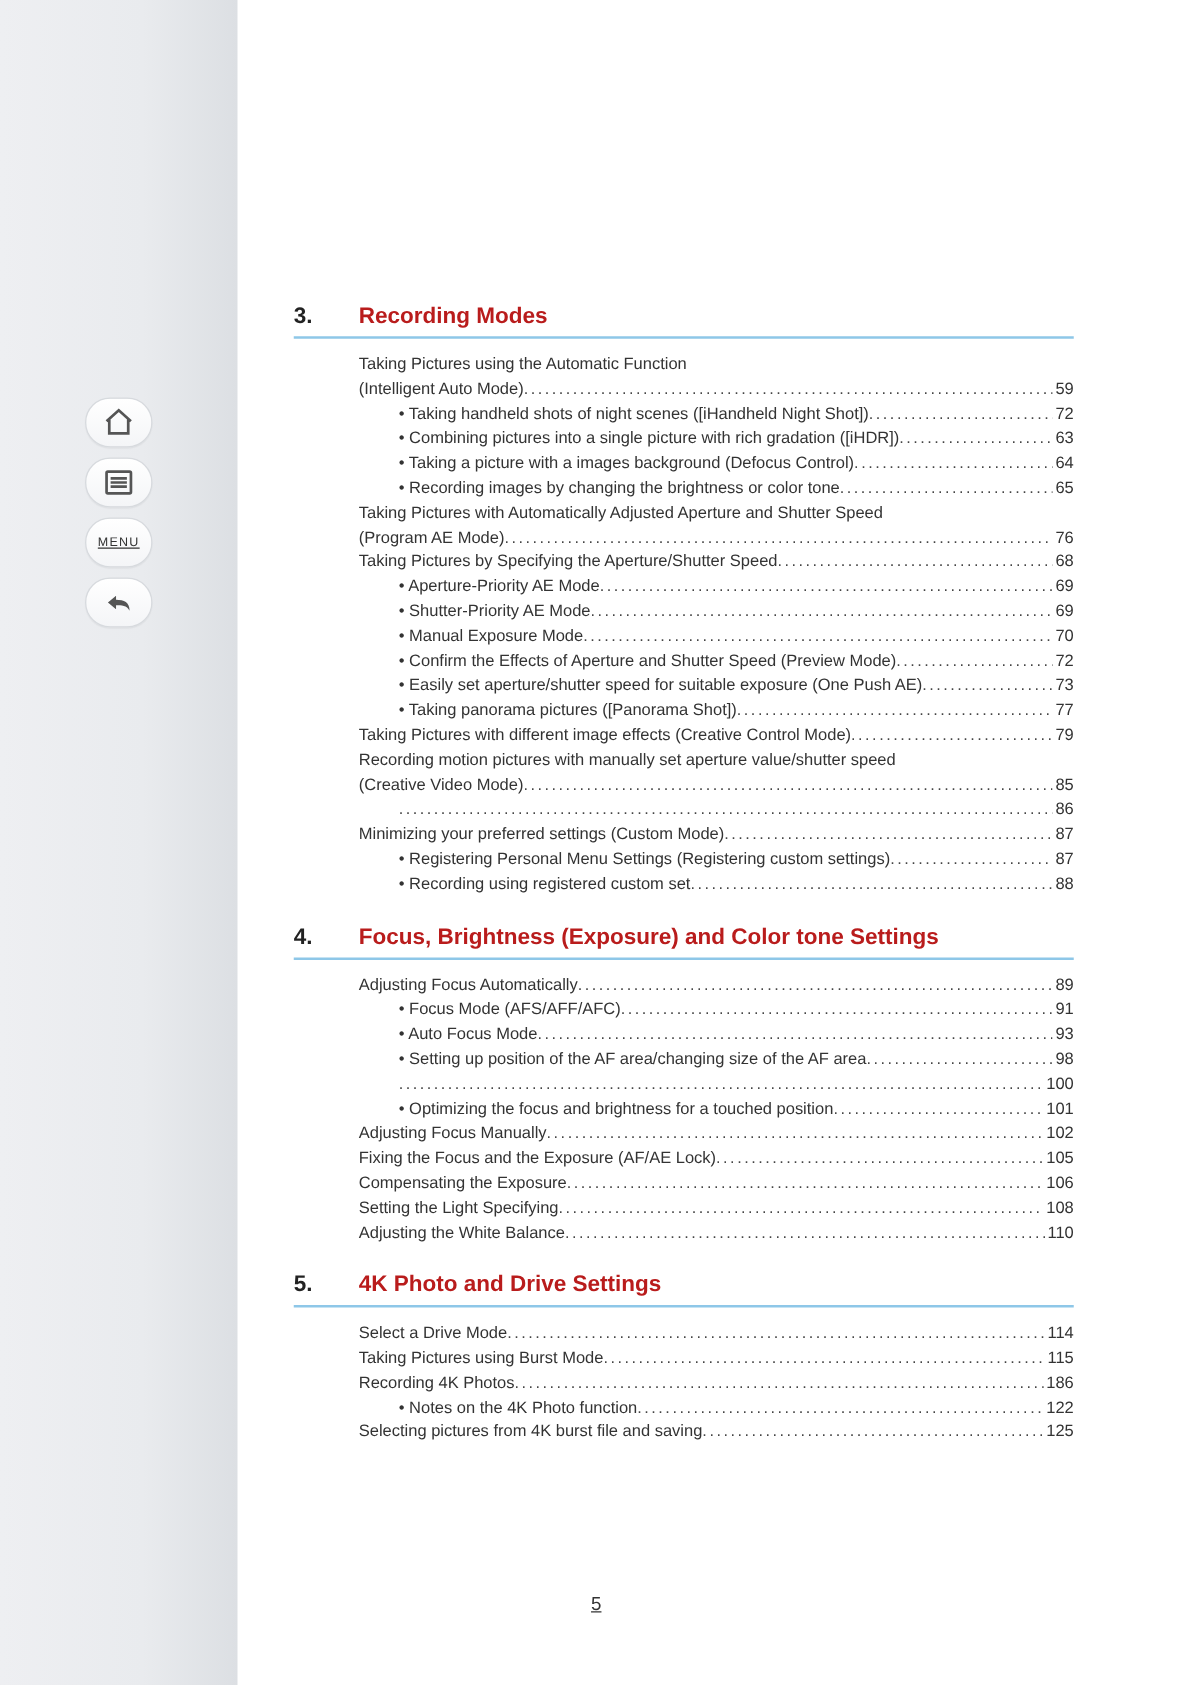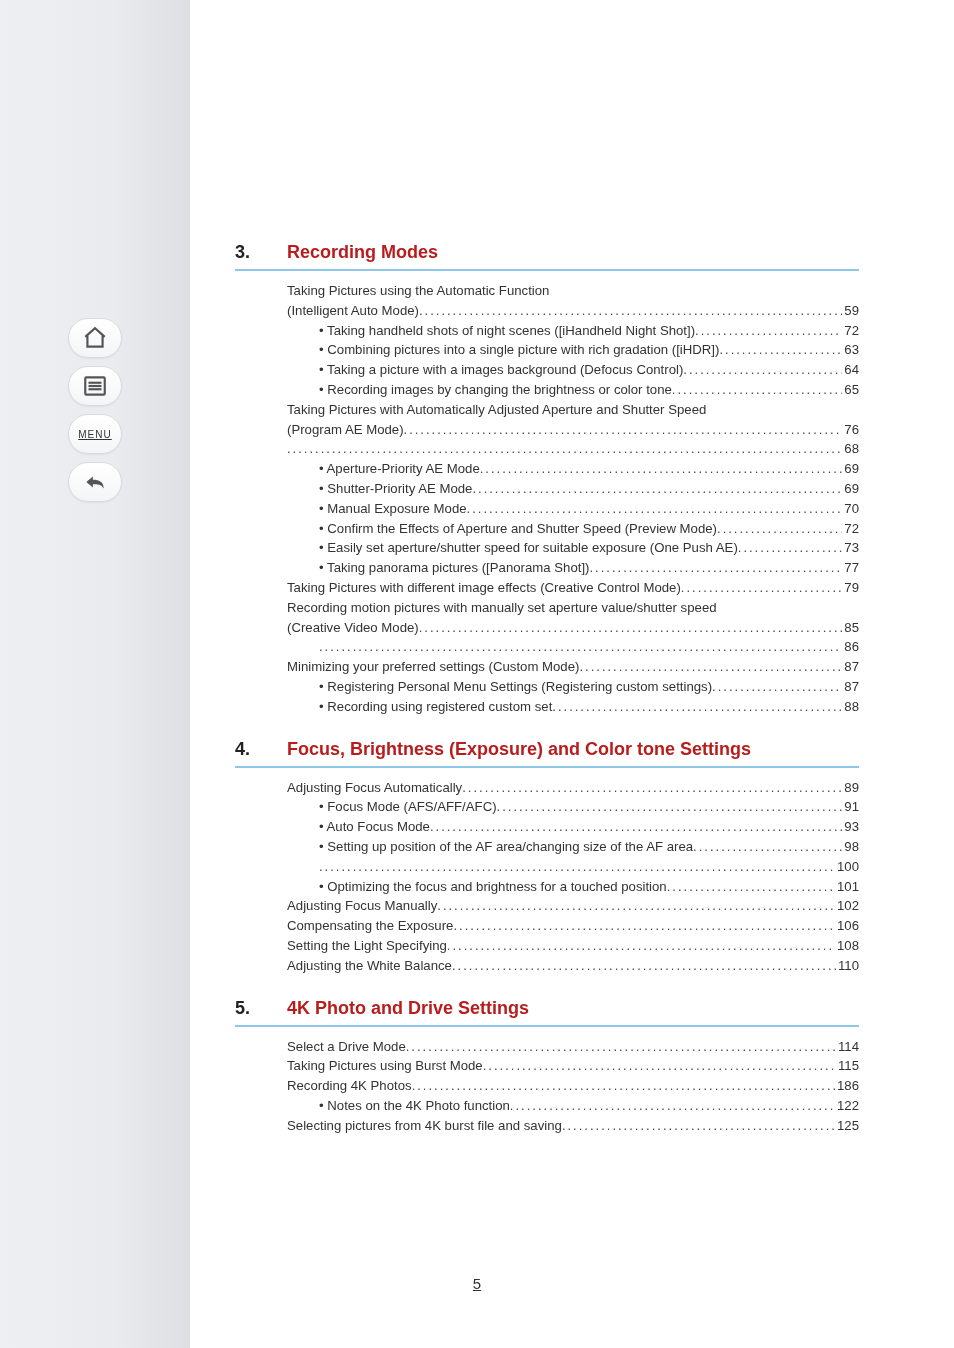--- a/index.html
+++ b/index.html
@@ -143,20 +143,21 @@
         <div class="toc-row nopage">
             <span class="toc-label">Taking Pictures with Automatically Adjusted Aperture and Shutter Speed</span>
             <span class="toc-page"></span>
           </div>
         <div class="toc-row">
             <span class="toc-label">(Program AE Mode)</span>
             <span class="dots"></span>
             <span class="toc-page">76</span>
           </div>
         <div class="toc-row">
+            <span class="toc-label">Taking Pictures by Specifying the Aperture/Shutter Speed</span>
             <span class="dots"></span>
             <span class="toc-page">68</span>
           </div>
         <div class="toc-row sub">
             <span class="toc-label">Aperture-Priority AE Mode</span>
             <span class="dots"></span>
             <span class="toc-page">69</span>
           </div>
         <div class="toc-row sub">
             <span class="toc-label">Shutter-Priority AE Mode</span>
@@ -253,20 +254,25 @@
             <span class="toc-label">Optimizing the focus and brightness for a touched position</span>
             <span class="dots"></span>
             <span class="toc-page">101</span>
           </div>
         <div class="toc-row">
             <span class="toc-label">Adjusting Focus Manually</span>
             <span class="dots"></span>
             <span class="toc-page">102</span>
           </div>
         <div class="toc-row">
+            <span class="toc-label">Fixing the Focus and the Exposure (AF/AE Lock)</span>
+            <span class="dots"></span>
+            <span class="toc-page">105</span>
+          </div>
+        <div class="toc-row">
             <span class="toc-label">Compensating the Exposure</span>
             <span class="dots"></span>
             <span class="toc-page">106</span>
           </div>
         <div class="toc-row">
             <span class="toc-label">Setting the Light Specifying</span>
             <span class="dots"></span>
             <span class="toc-page">108</span>
           </div>
         <div class="toc-row">

